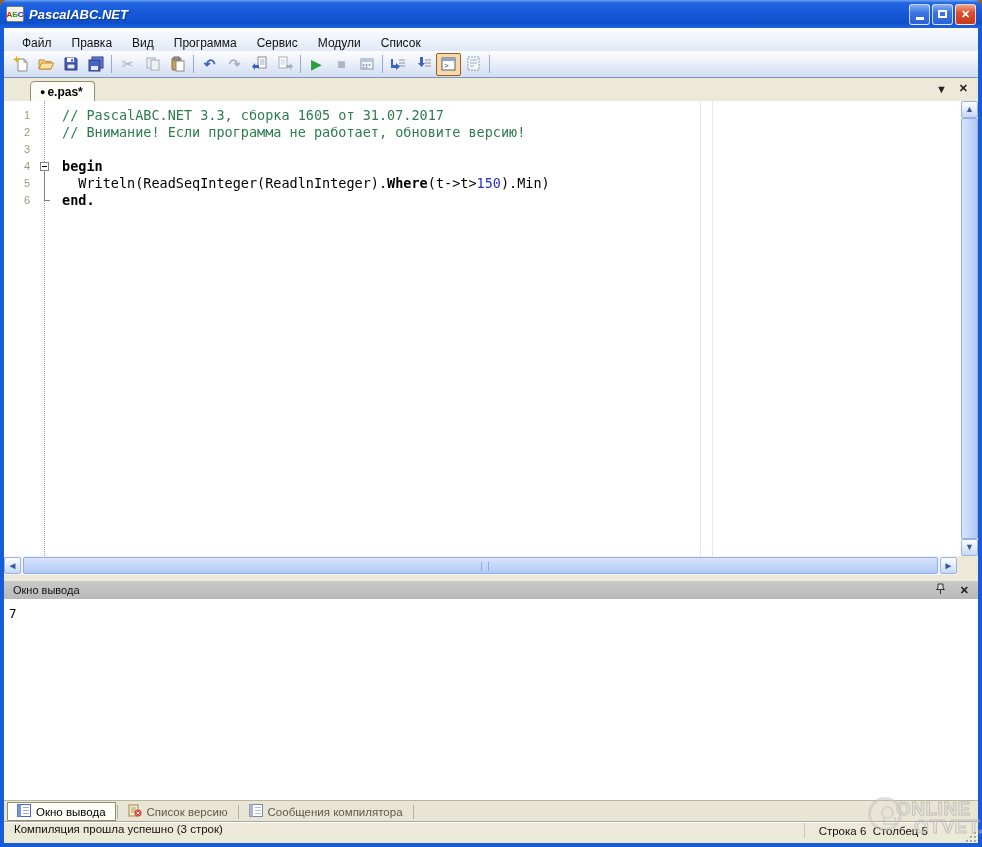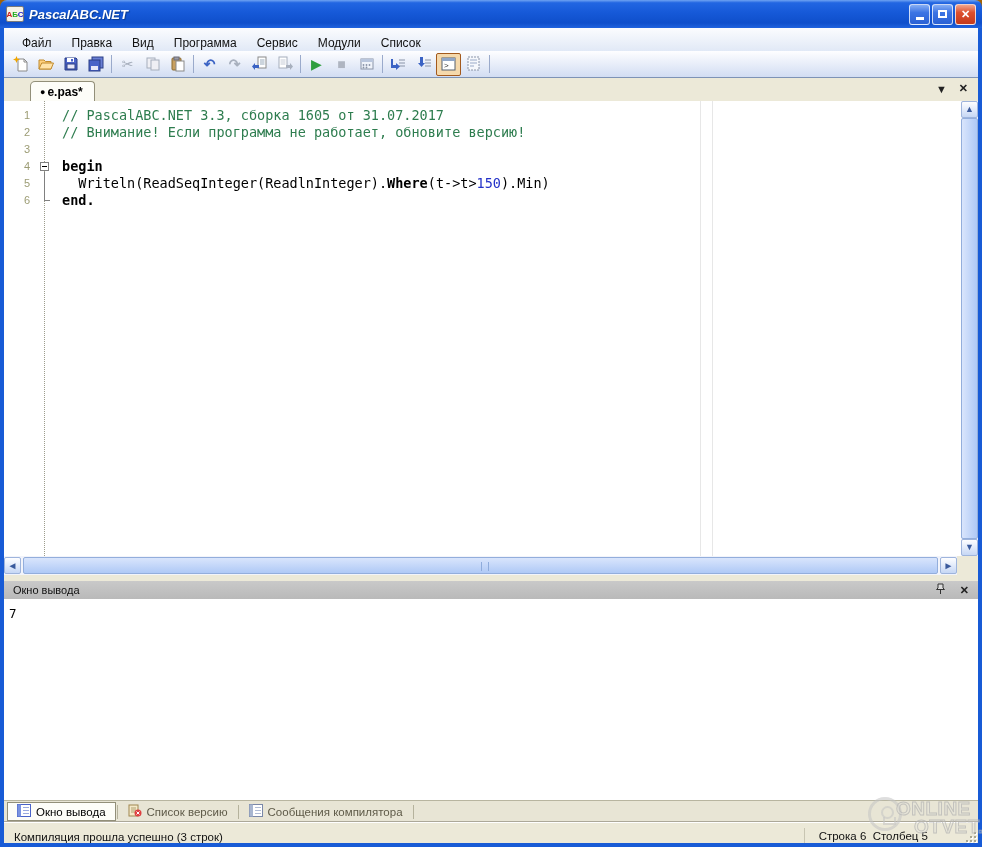--- a/index.html
+++ b/index.html
@@ -114,21 +114,21 @@
   #bottom-tabs { position:absolute; left:4px; right:4px; top:800px; height:22px;
     background:#E8E5D5; border-top:1px solid #B8B5A0; display:flex; align-items:center;
     padding-left:3px; }
   .btab { display:flex; align-items:center; gap:5px; padding:0 9px; height:19px;
     font-size:11.5px; color:#5E5A48; }
   .btab.active { background:#FDFDF8; border:1px solid #928F79; color:#000; }
   .btab-div { width:1px; height:14px; background:#B5B29C; margin:0 1px; }
 
   
   #statusbar { position:absolute; left:4px; right:4px; top:822px; height:21px; background:#ECE9D8;
-    border-top:1px solid #FFF; box-shadow:0 -1px 0 #ACA899; display:flex; align-items:flex-end;
+    border-top:1px solid #FFF; box-shadow:0 -1px 0 #ACA899; display:flex; align-items:flex-start;
     font-size:11.5px; color:#111; padding:0 10px; }
   #status-right { margin-left:auto; padding:0 40px 0 14px; border-left:1px solid #C8C5B2;
     height:15px; display:flex; align-items:center; white-space:pre; }
   #resize-grip { position:absolute; right:6px; bottom:5px; width:13px; height:13px; }
   #resize-grip i { position:absolute; width:2px; height:2px; background:#A9A68F;
     box-shadow:1px 1px 0 #fff; }
 
   
   #watermark { position:absolute; right:4px; bottom:8px; width:110px; height:42px; z-index:60;
     pointer-events:none; opacity:.85; }

